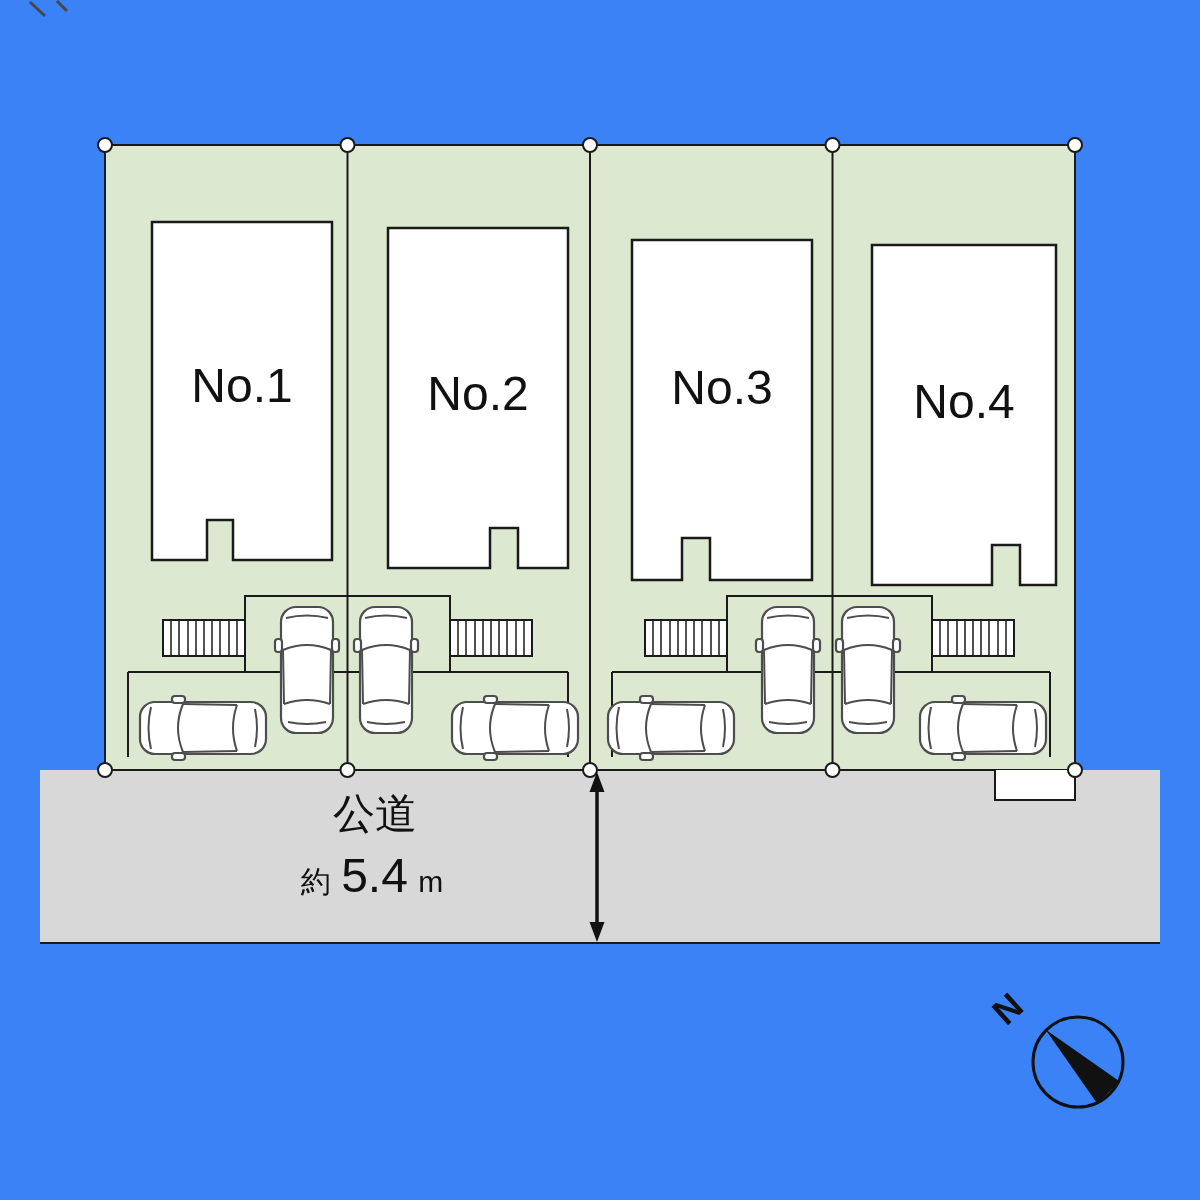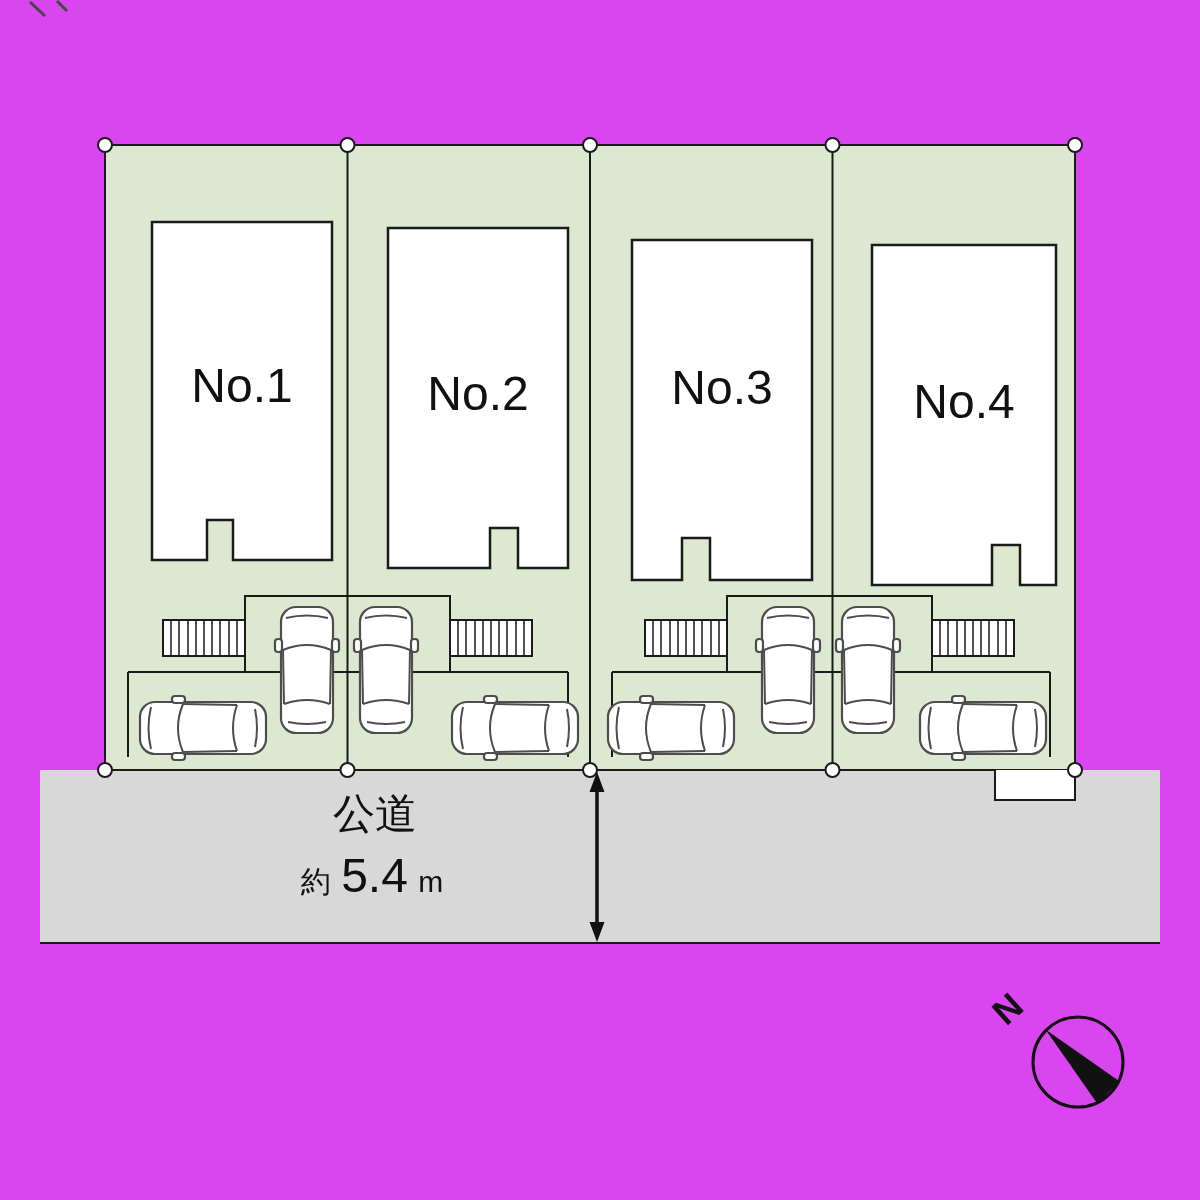--- a/index.html
+++ b/index.html
@@ -1,16 +1,16 @@
 <!DOCTYPE html>
 <html><head>
 <meta charset="utf-8">
 <style>
   html,body{margin:0;padding:0;background:#ffffff;}
-  .stage{position:relative;width:1200px;height:1200px;background:#d946ef;overflow:hidden;}
+  .stage{position:relative;width:1200px;height:1200px;background:#3b82f6;overflow:hidden;}
   svg{display:block;}
   svg text{font-family:"Liberation Sans","DejaVu Sans",sans-serif;}
   .line{fill:none;stroke:#1a1a1a;stroke-width:2;}
   .marker{fill:#ffffff;stroke:#1a1a1a;stroke-width:2;}
   .house{fill:#ffffff;stroke:#1a1a1a;stroke-width:2.5;}
   .stair{fill:#ffffff;stroke:#1a1a1a;stroke-width:2;}
   .hatch{fill:none;stroke:#1a1a1a;stroke-width:1.5;}
   .car-body{fill:#ffffff;stroke:#4d4d4d;stroke-width:2.2;}
   .car-line{fill:none;stroke:#4d4d4d;stroke-width:2;}
   .lot-label{font-size:48px;fill:#111111;text-anchor:middle;}

